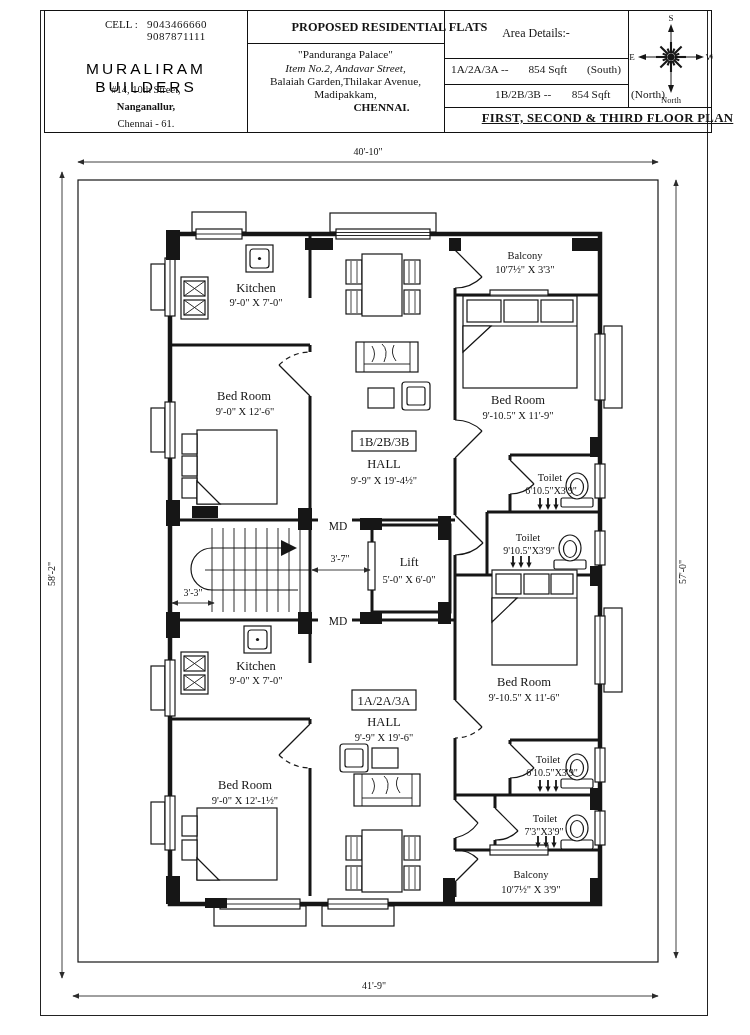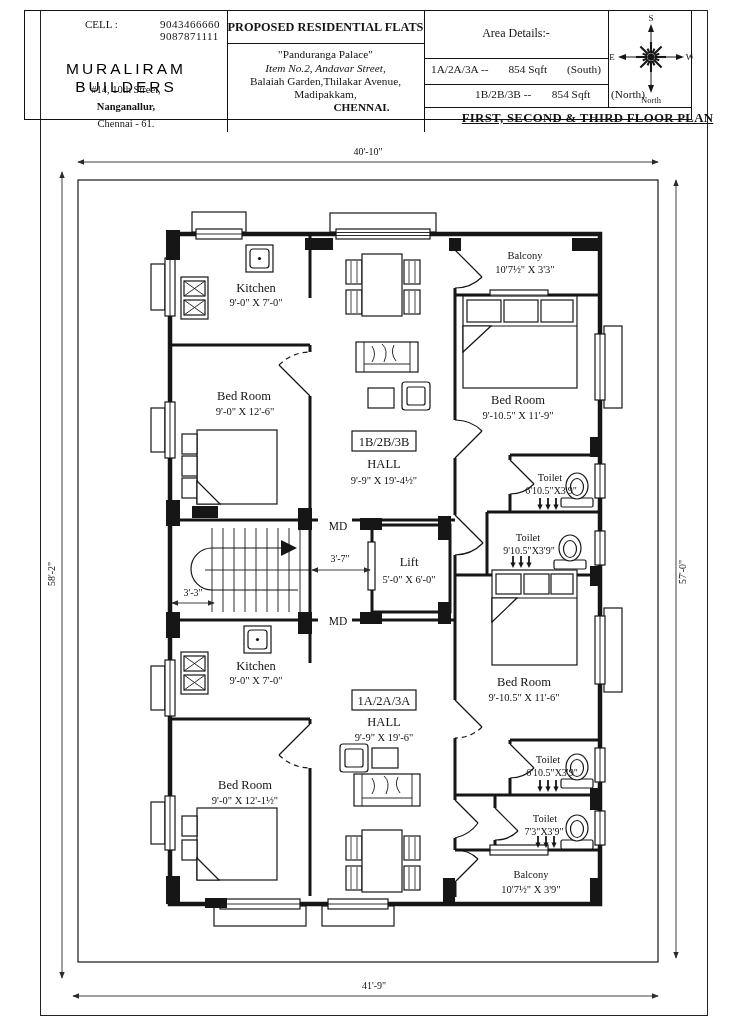--- a/index.html
+++ b/index.html
@@ -1,30 +1,30 @@
 <!DOCTYPE html>
 <html><head>
 <meta charset="utf-8">
 <style>
   html,body{margin:0;padding:0;background:#fff;}
   .sheet{position:relative;width:750px;height:1035px;background:#fff;overflow:hidden;
          font-family:"Liberation Serif",serif;color:#141414;}
   .frame{position:absolute;left:40px;top:10px;width:666px;height:1004px;border:1.2px solid #222;}
   
-  .tb{position:absolute;left:24px;top:10px;width:668px;height:110px;border:1.4px solid #111;box-sizing:border-box;}
+  .tb{position:absolute;left:44px;top:10px;width:668px;height:123px;border:1.4px solid #111;box-sizing:border-box;}
   .tb .vln,.tb .hln{position:absolute;background:#111;}
   .tb .vln{width:1.4px;top:0;}
   .tb .hln{height:1.4px;}
   .abs{position:absolute;}
   .cellrow{position:absolute;left:60px;top:7px;display:flex;gap:9px;font-size:11px;}
-  .cellrow .ph{display:flex;flex-direction:column;line-height:12px;letter-spacing:.5px;margin-left:33px;}
+  .cellrow .ph{display:flex;flex-direction:column;line-height:12px;letter-spacing:.5px;}
   .builder{position:absolute;left:0;top:49px;width:202px;text-align:center;
            font-family:"Liberation Sans",sans-serif;font-size:15.5px;letter-spacing:3px;color:#000000;}
   .baddr{position:absolute;width:202px;text-align:center;font-size:10.5px;}
-  .ptitle{position:absolute;left:202px;top:9px;width:197px;text-align:center;font-weight:bold;font-size:12.3px;}
+  .ptitle{position:absolute;left:202px;top:9px;width:197px;text-align:center;font-weight:bold;font-size:12.3px;padding-left:44px;}
   .pline{position:absolute;left:202px;width:197px;text-align:center;font-size:11.3px;}
   .alabel{position:absolute;left:399px;top:15px;width:184px;text-align:center;font-size:12px;}
   .arearow{position:absolute;left:399px;width:184px;box-sizing:border-box;padding:0 7px;
            display:flex;justify-content:space-between;font-size:11.3px;}
   .plantitle{position:absolute;left:399px;top:100px;width:269px;text-align:center;
              font-weight:bold;font-size:12.8px;text-decoration:underline;letter-spacing:.3px;padding-left:29px;}
   
   svg.plan{position:absolute;left:0;top:0;}
   .wl{stroke:#161616;fill:none;stroke-width:3;}
   .wx{stroke:#161616;fill:none;stroke-width:4.5;}

